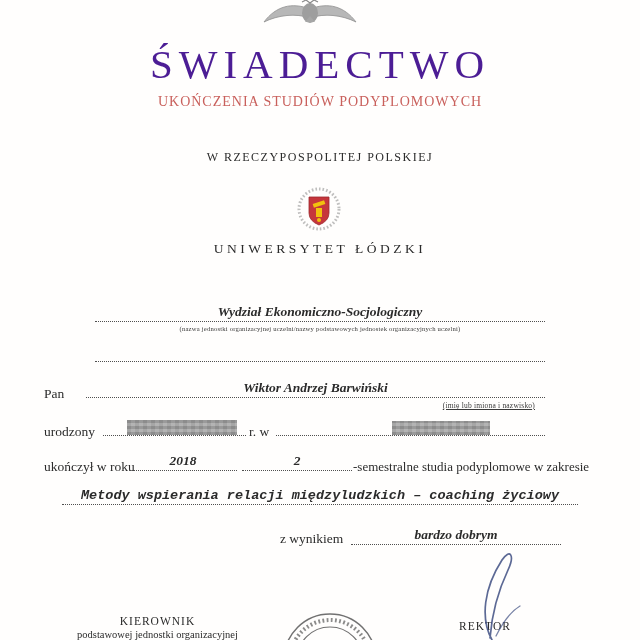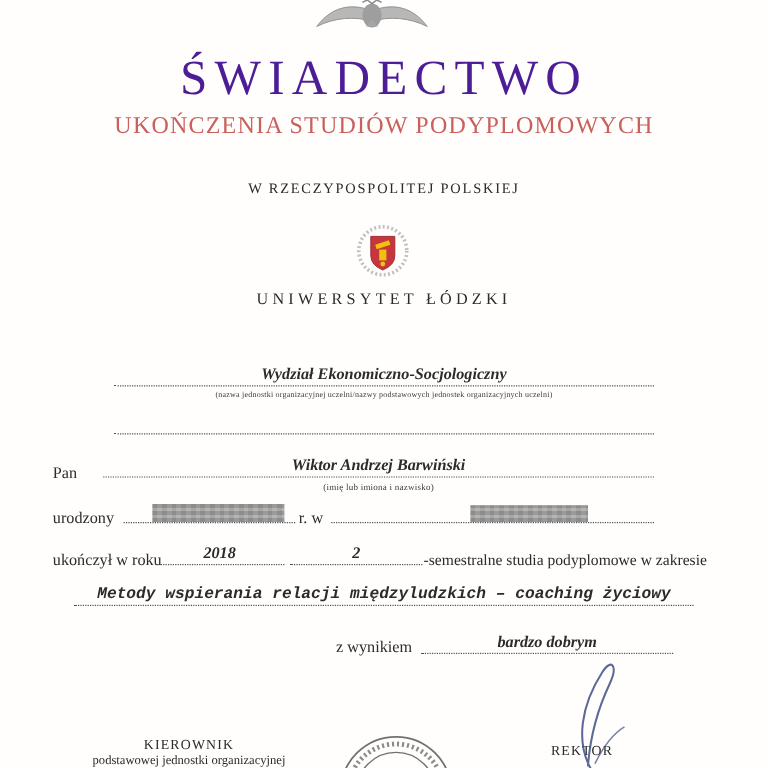--- a/index.html
+++ b/index.html
@@ -10,21 +10,21 @@
     font-family:"Liberation Serif", serif; color:#2b2b2b;
   }
   .abs { position:absolute; }
   .ctr { left:0; right:0; text-align:center; }
 
   .title {
     top:40px; font-size:41px; letter-spacing:6px;
     color:#4c1d95; font-weight:normal; white-space:nowrap;
   }
   .subtitle {
-    top:94px; font-size:20px; letter-spacing:1px;
+    top:94px; font-size:14px; letter-spacing:1px;
     color:#c9605c; white-space:nowrap;
   }
   .issued1 { top:134px; font-size:11.5px; letter-spacing:2.5px; font-weight:bold; }
   .issued2 { top:150px; font-size:12px; letter-spacing:1.5px; }
   .university { top:241px; font-size:13.5px; letter-spacing:3.5px; }
 
   .docline { position:absolute; border-bottom:1.2px dotted #4f4f4f; }
   .on-line {
     position:absolute; left:0; right:0; bottom:1px; text-align:center;
     font-style:italic; font-weight:bold; font-size:13.5px; white-space:nowrap;
@@ -41,21 +41,21 @@
   }
   .redact-1 { left:127px; top:420px; width:110px; height:15px; }
   .redact-2 { left:392px; top:421px; width:98px; height:14px; }
 
   .faculty-line { left:95px; top:304px; width:450px; height:18px; }
   .faculty-caption { top:325px; left:0; right:0; text-align:center; transform:scale(0.95); }
   .blank-line { left:95px; top:344px; width:450px; height:18px; }
 
   .pan-lbl { left:44px; top:386px; }
   .name-line { left:86px; top:380px; width:459px; height:18px; }
-  .name-caption { top:401px; left:86px; width:459px; text-align:center; font-size:7.5px; }
+  .name-caption { top:401px; left:76px; width:459px; text-align:right; font-size:7.5px;text-decoration:underline; }
 
   .born-lbl { left:44px; top:424px; }
   .born-line-1 { left:103px; top:420px; width:143px; height:16px; }
   .born-conn { left:249px; top:424px; }
   .born-line-2 { left:276px; top:420px; width:269px; height:16px; }
 
   .year-lbl { left:44px; top:459px; }
   .year-line { left:129px; top:455px; width:108px; height:16px; }
   .sem-line { left:242px; top:455px; width:110px; height:16px; }
   .sem-suffix { left:353px; top:459px; font-size:13px; white-space:nowrap; }

